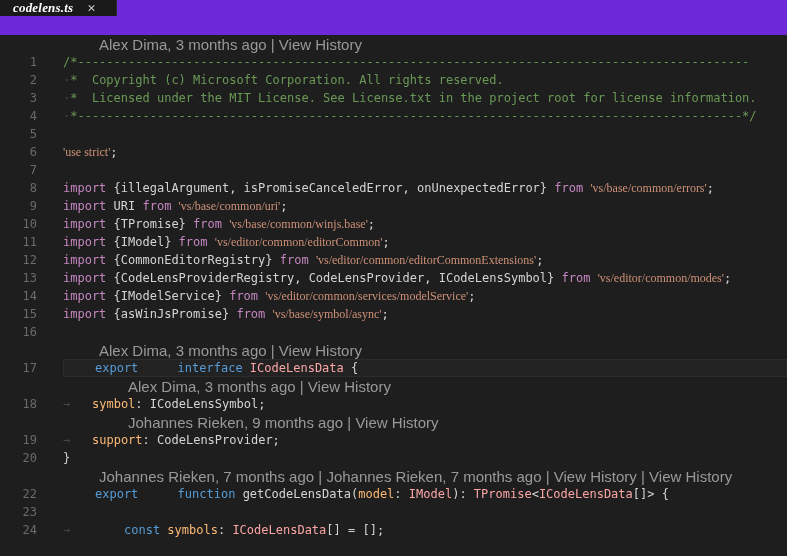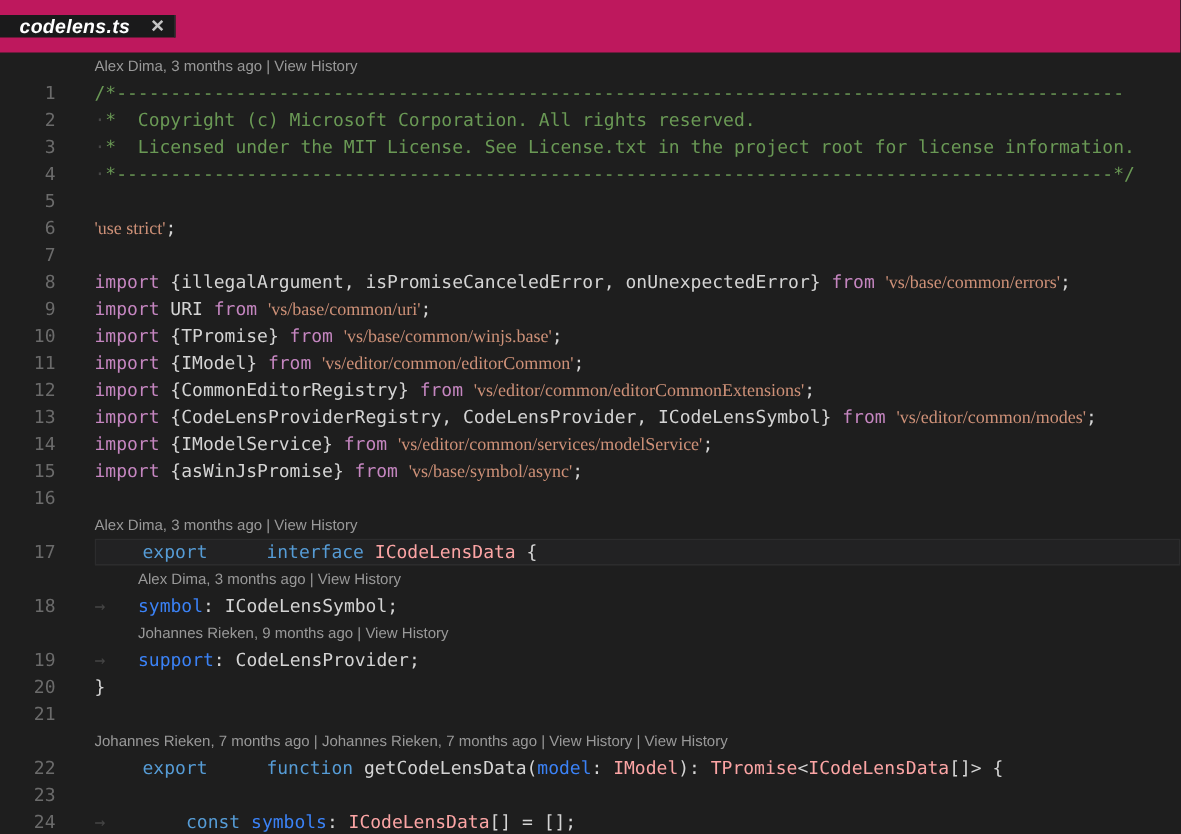--- a/index.html
+++ b/index.html
@@ -1,46 +1,46 @@
 <!DOCTYPE html>
 <html><head>
 <meta charset="utf-8">
 <style>
   * { margin:0; padding:0; box-sizing:border-box; }
   html,body { width:787px; height:556px; overflow:hidden; background:#1e1e1e; }
   body { font-family:"Liberation Sans", sans-serif; }
 
   
-  .tabbar { height:35px; width:100%; background:#be185d; display:flex; align-items:center; }
+  .tabbar { height:35px; width:100%; background:#6d28d9; display:flex; align-items:flex-start;font-family:Liberation Serif, serif; }
   .tab { width:117px; background:#1a1a1b; display:flex; align-items:center; padding:0 10px 0 13px;
          border-right:1px solid #2a2a2b; }
   .tab-title { color:#ffffff; font-size:13px; font-style:italic; font-weight:600;
                letter-spacing:.2px; margin-right:14px; white-space:nowrap; }
   .tab-close { color:#c5c5c5; font-size:15px; font-weight:700; line-height:1; cursor:pointer; }
 
   
   .editor { width:100%; }
   .row { display:flex; height:18px; line-height:18px; }
   .gutter { flex:none; width:63px; display:flex; }
   .lnum { display:block; width:37px; text-align:right;
           font-family:"DejaVu Sans Mono", monospace; font-size:12px; color:#6b6b6b; }
   .content { flex:1; white-space:pre; overflow:hidden; }
   .content.code { font-family:"DejaVu Sans Mono", monospace; font-size:12px; color:#d4d4d4; }
-  .content.lens { font-size:10px; color:#999999; padding-top:1px; }
+  .content.lens { font-size:15px; color:#999999; padding-top:1px;margin-left:36px; }
   .content.lens.ind { padding-left:29px; }
   .lens-link { cursor:pointer; }
   .row.current .content { background:#222223; box-shadow:inset 0 0 0 1px #2c2c2d; }
 
   
   .tok-comment { color:#6a9955; }
   .tok-str     { color:#ce9178;font-family:Liberation Serif, serif; }
   .tok-imp     { color:#c586c0;margin-top:12px; }
   .tok-kw      { color:#569cd6;padding-left:32px; }
   .tok-type    { color:#fca5a5; }
-  .tok-var     { color:#3b82f6; }
+  .tok-var     { color:#fdba74; }
   .tok-plain   { color:#d4d4d4; }
   .tok-ws      { color:#454545; }
   .tok-wst     { color:#454545; display:inline-block; width:29px; }
 </style>
 </head>
 <body>
 
 <div class="tabbar">
   <div class="tab">
     <span class="tab-title">codelens.ts</span>
@@ -189,26 +189,20 @@
         <div class="content code"><span class="tok-wst">→</span><span class="tok-var">support</span><span class="tok-plain">: CodeLensProvider;</span></div>
       </div>
       <div class="row">
         <div class="gutter">
           <span class="lnum">20</span>
         </div>
         <div class="content code"><span class="tok-plain">}</span></div>
       </div>
       <div class="row">
         <div class="gutter">
-          <span class="lnum">21</span>
-        </div>
-        <div class="content code"></div>
-      </div>
-      <div class="row">
-        <div class="gutter">
           <span class="lnum"></span>
         </div>
         <div class="content lens"><span class="lens-link">Johannes Rieken, 7 months ago</span> | <span class="lens-link">Johannes Rieken, 7 months ago</span> | <span class="lens-link">View History</span> | <span class="lens-link">View History</span></div>
       </div>
       <div class="row">
         <div class="gutter">
           <span class="lnum">22</span>
         </div>
         <div class="content code"><span class="tok-kw">export</span><span class="tok-plain"> </span><span class="tok-kw">function</span><span class="tok-plain"> </span><span class="tok-plain">getCodeLensData(</span><span class="tok-var">model</span><span class="tok-plain">: </span><span class="tok-type">IModel</span><span class="tok-plain">): </span><span class="tok-type">TPromise</span><span class="tok-plain">&lt;</span><span class="tok-type">ICodeLensData</span><span class="tok-plain">[]&gt; {</span></div>
       </div>

